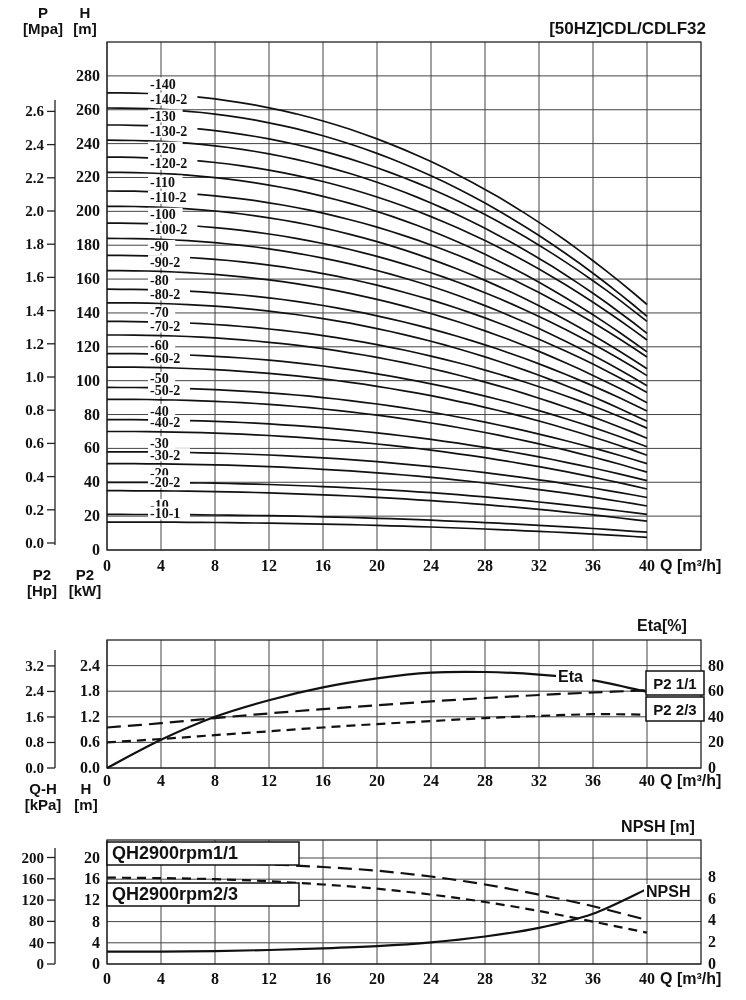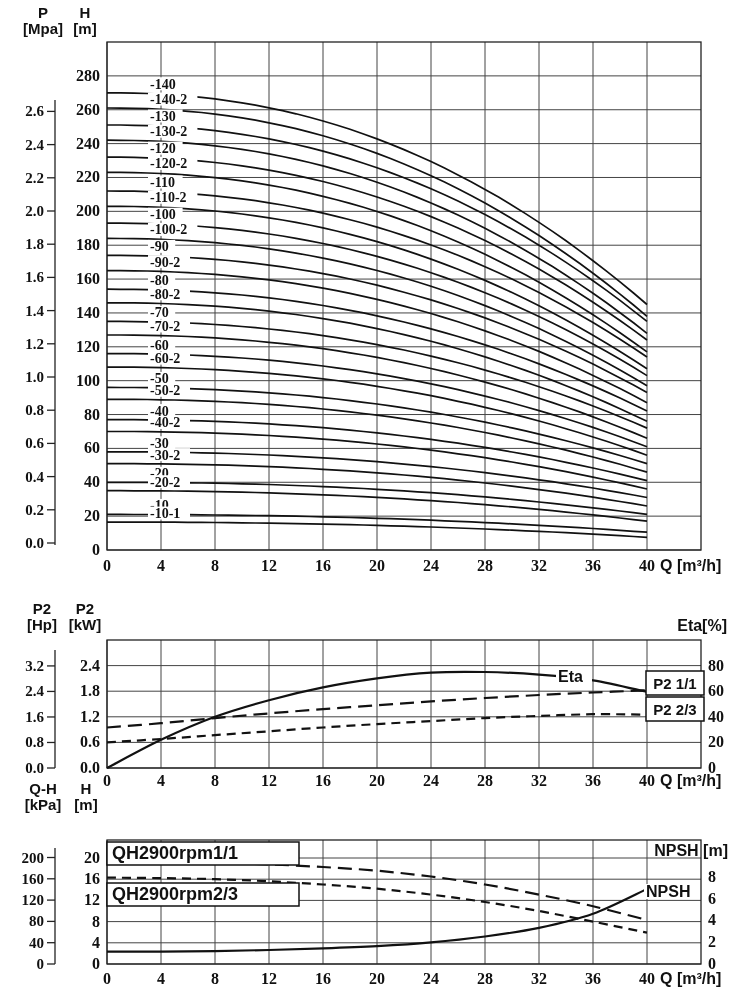--- a/index.html
+++ b/index.html
@@ -3,21 +3,21 @@
 <meta charset="utf-8">
 <style>
   html,body{margin:0;padding:0;background:#fff;}
   .page{position:relative;width:746px;height:1000px;background:#fff;overflow:hidden;
         font-family:"Liberation Sans",sans-serif;color:#111;}
   svg{position:absolute;left:0;top:0;}
   .hdr{position:absolute;font:bold 15px "Liberation Sans",sans-serif;color:#111;line-height:16px;}
   .hdr .r{display:flex;}
   .hdr span{display:inline-block;text-align:center;}
   .title{position:absolute;font:bold 17px "Liberation Sans",sans-serif;text-align:right;}
-  .rlabel{position:absolute;font:bold 16px "Liberation Sans",sans-serif;text-align:right;}
+  .rlabel{position:absolute;font:bold 16px "Liberation Sans",sans-serif;text-align:center;}
 </style>
 </head>
 <body>
 
 <div class="page">
 
   <svg id="charts-svg" width="746" height="1000" viewBox="0 0 746 1000">
       <g>
         <g>
           <line x1="107" y1="42" x2="107" y2="550" stroke="#444444" stroke-width="1"></line>
@@ -348,33 +348,34 @@
           <rect x="107" y="842" width="192" height="23" fill="#fff" stroke="#111111" stroke-width="1.5"></rect>
           <text x="112" y="859" font-family="&quot;Liberation Sans&quot;, &quot;DejaVu Sans&quot;, sans-serif" font-size="18" font-weight="bold" text-anchor="start" fill="#111111">QH2900rpm1/1</text>
           <rect x="107" y="883" width="192" height="23" fill="#fff" stroke="#111111" stroke-width="1.5"></rect>
           <text x="112" y="900" font-family="&quot;Liberation Sans&quot;, &quot;DejaVu Sans&quot;, sans-serif" font-size="18" font-weight="bold" text-anchor="start" fill="#111111">QH2900rpm2/3</text>
           <rect x="644" y="884" width="54" height="15" fill="#fff"></rect>
           <text x="646" y="897" font-family="&quot;Liberation Sans&quot;, &quot;DejaVu Sans&quot;, sans-serif" font-size="16" font-weight="bold" text-anchor="start" fill="#111111">NPSH</text>
         </g>
       </g>
     </svg>
 
+  <div class="title" style="left:400px;top:19px;width:306px;">[50HZ]CDL/CDLF32</div>
 
   <div class="hdr" style="left:20px;top:5px;">
     <div class="r">
       <span style="width:46px">P</span>
       <span style="width:38px">H</span>
     </div>
     <div class="r">
       <span style="width:46px">[Mpa]</span>
       <span style="width:38px">[m]</span>
     </div>
   </div>
 
-  <div class="hdr" style="left:20px;top:601px;">
+  <div class="hdr" style="left:20px;top:567px;">
     <div class="r">
       <span style="width:44px">P2</span>
       <span style="width:42px">P2</span>
     </div>
     <div class="r">
       <span style="width:44px">[Hp]</span>
       <span style="width:42px">[kW]</span>
     </div>
   </div>
 
@@ -384,15 +385,15 @@
       <span style="width:36px">H</span>
     </div>
     <div class="r">
       <span style="width:50px">[kPa]</span>
       <span style="width:36px">[m]</span>
     </div>
   </div>
 
   <div class="rlabel" style="right:19px;top:617px;width:130px;">Eta[%]</div>
 
-  <div class="rlabel" style="right:18px;top:842px;width:140px;">NPSH [m]</div>
+  <div class="rlabel" style="right:18px;top:818px;width:140px;">NPSH [m]</div>
 
 </div>
 
 </body></html>

